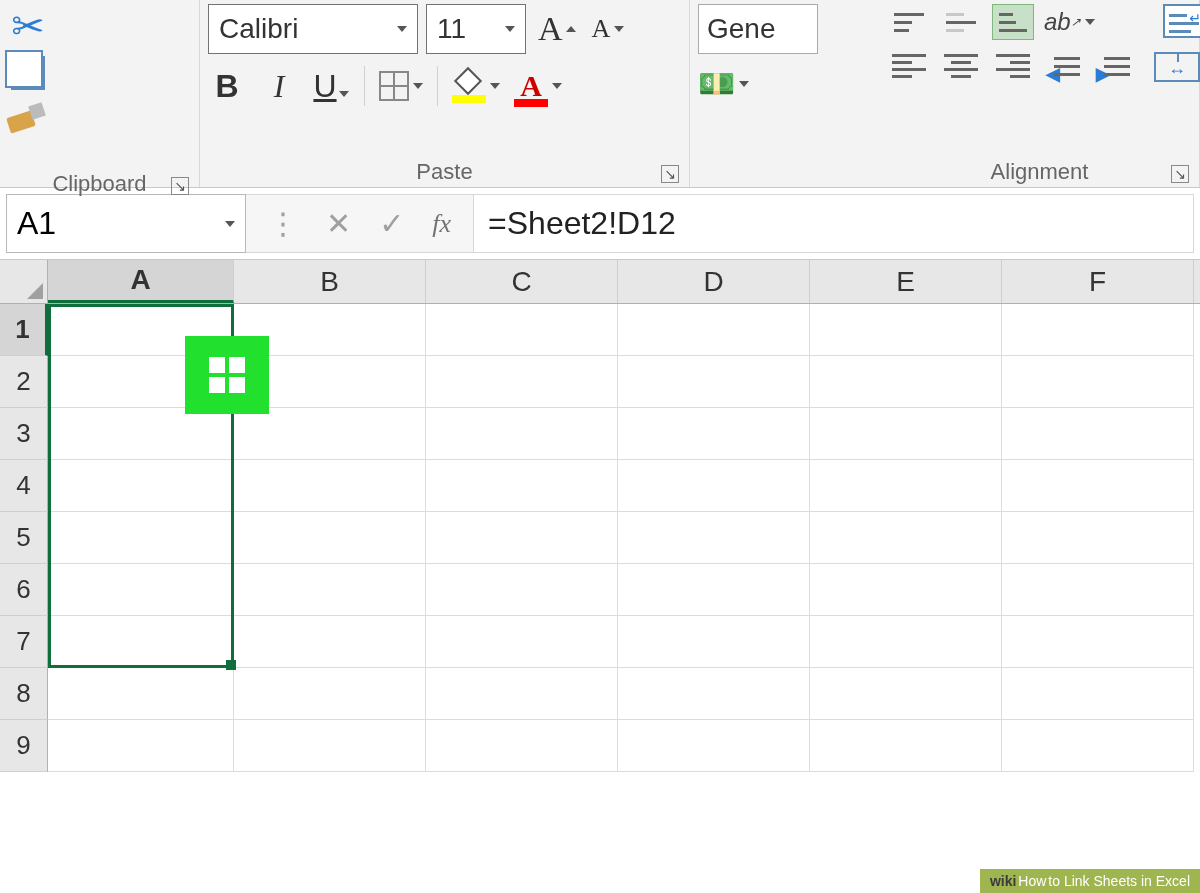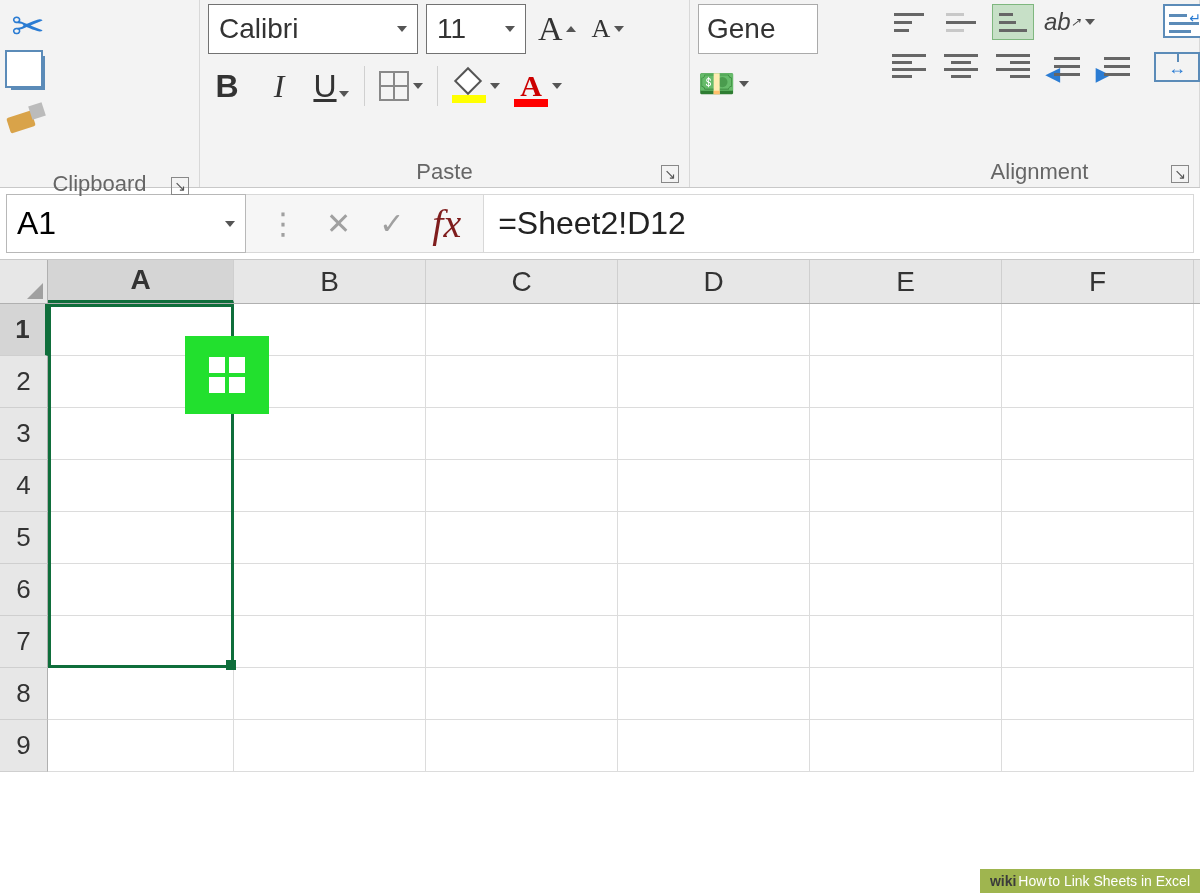--- a/index.html
+++ b/index.html
@@ -81,21 +81,21 @@
   
   .num-body{display:flex;flex-direction:column;gap:12px;}
   .gen-combo{background:#fff;border:1px solid #aaa;height:50px;width:120px;display:flex;align-items:center;padding:0 8px;font-size:28px;color:#333;overflow:hidden;}
   .money{font-size:30px;}
 
   
   .fbar{height:72px;background:#fff;border-bottom:1px solid #c8c8c8;display:flex;align-items:stretch;}
   .namebox{width:240px;border:1px solid #b8b8b8;margin:6px 0 6px 6px;display:flex;align-items:center;justify-content:space-between;padding:0 10px;font-size:32px;background:#fff;}
   .fb-btns{display:flex;align-items:center;gap:28px;padding:0 22px;margin:6px 0;border:1px solid #d8d8d8;border-left:none;background:#f6f6f6;}
   .fb-btn{font-size:30px;color:#a0a0a0;cursor:pointer;}
-  .fx{font-family:'Times New Roman',serif;font-style:italic;font-size:40px;color:#7f1d1d;}
+  .fx{font-family:'Times New Roman',serif;font-style:italic;font-size:26px;color:#737373;}
   .formula-input{flex:1;margin:6px 6px 6px 0;border:1px solid #d8d8d8;border-left:none;display:flex;align-items:center;padding:0 14px;font-size:32px;color:#222;background:#fff;}
 
   
   .grid-wrap{position:relative;background:#fff;}
   .col-headers{display:flex;height:44px;background:#e7e7e7;border-bottom:1px solid #b0b0b0;}
   .corner{width:48px;border-right:1px solid #b0b0b0;background:#e7e7e7;position:relative;}
   .corner::after{content:"";position:absolute;right:4px;bottom:4px;width:0;height:0;border-left:16px solid transparent;border-bottom:16px solid #a0a0a0;}
   .colh{border-right:1px solid #cfcfcf;display:flex;align-items:center;justify-content:center;font-size:28px;color:#333;background:#e7e7e7;}
   .colh.wA{width:186px;background:#d5d5d5;font-weight:bold;border-bottom:3px solid #0f6e3b;}
   .colh.w{width:192px;}

